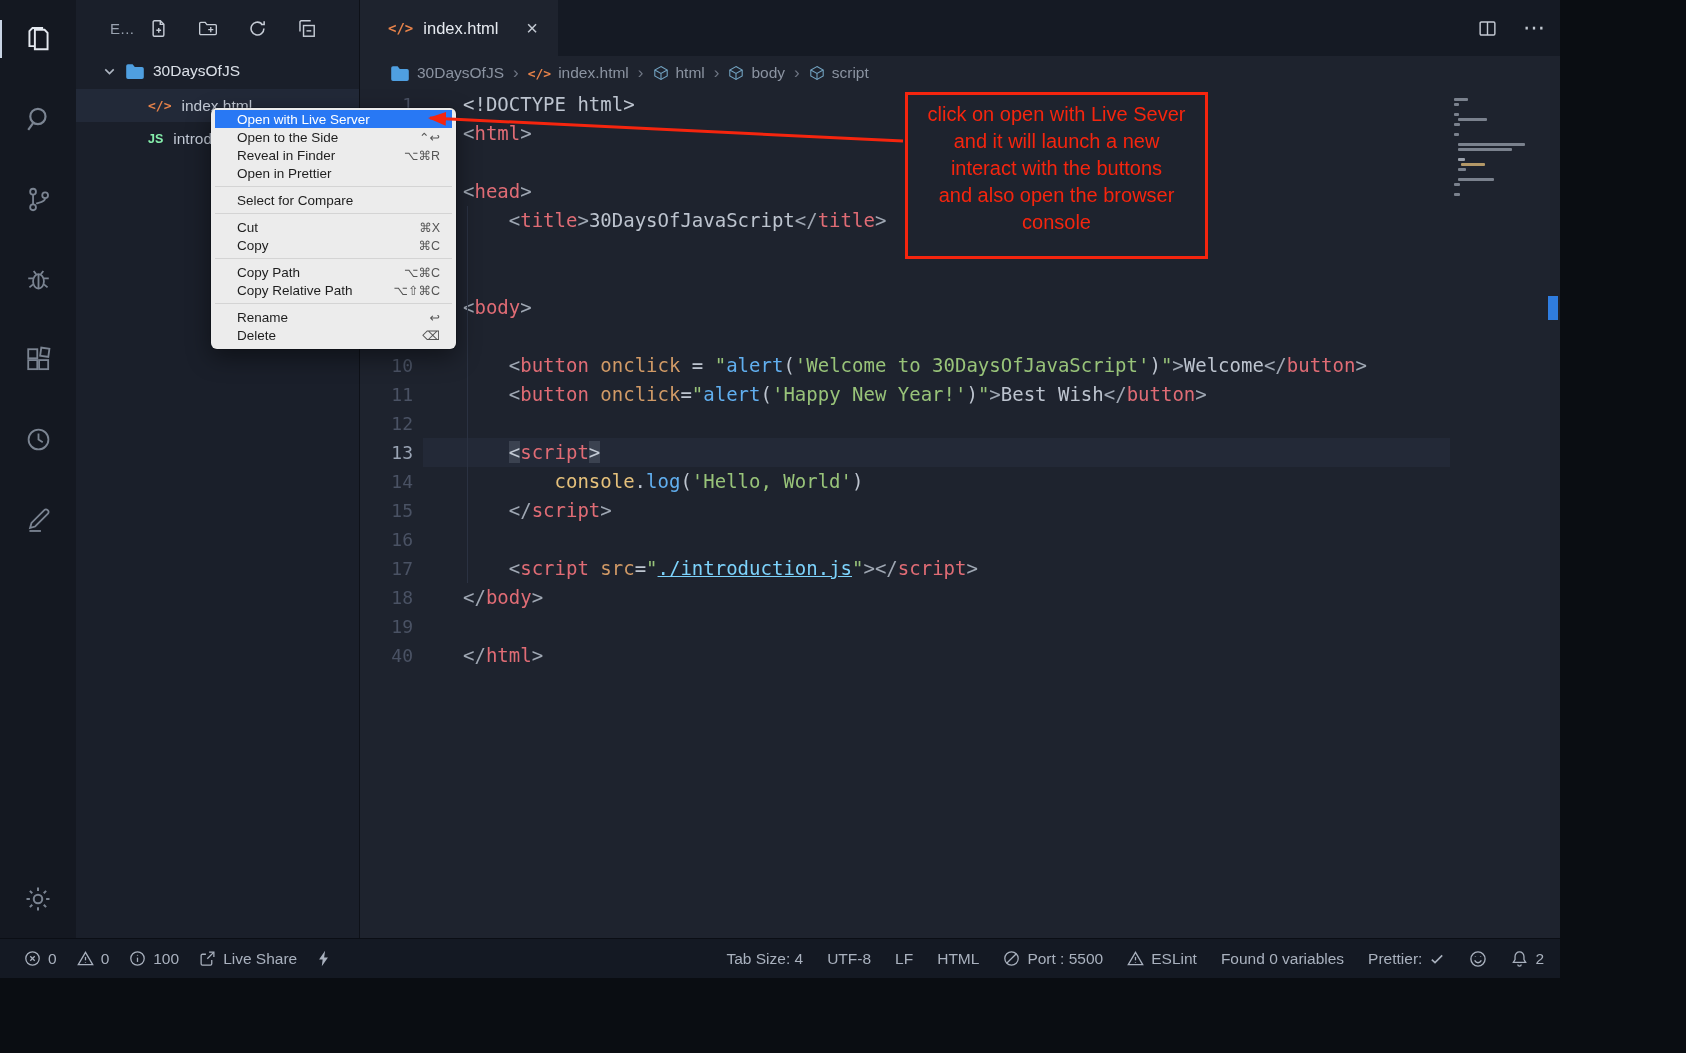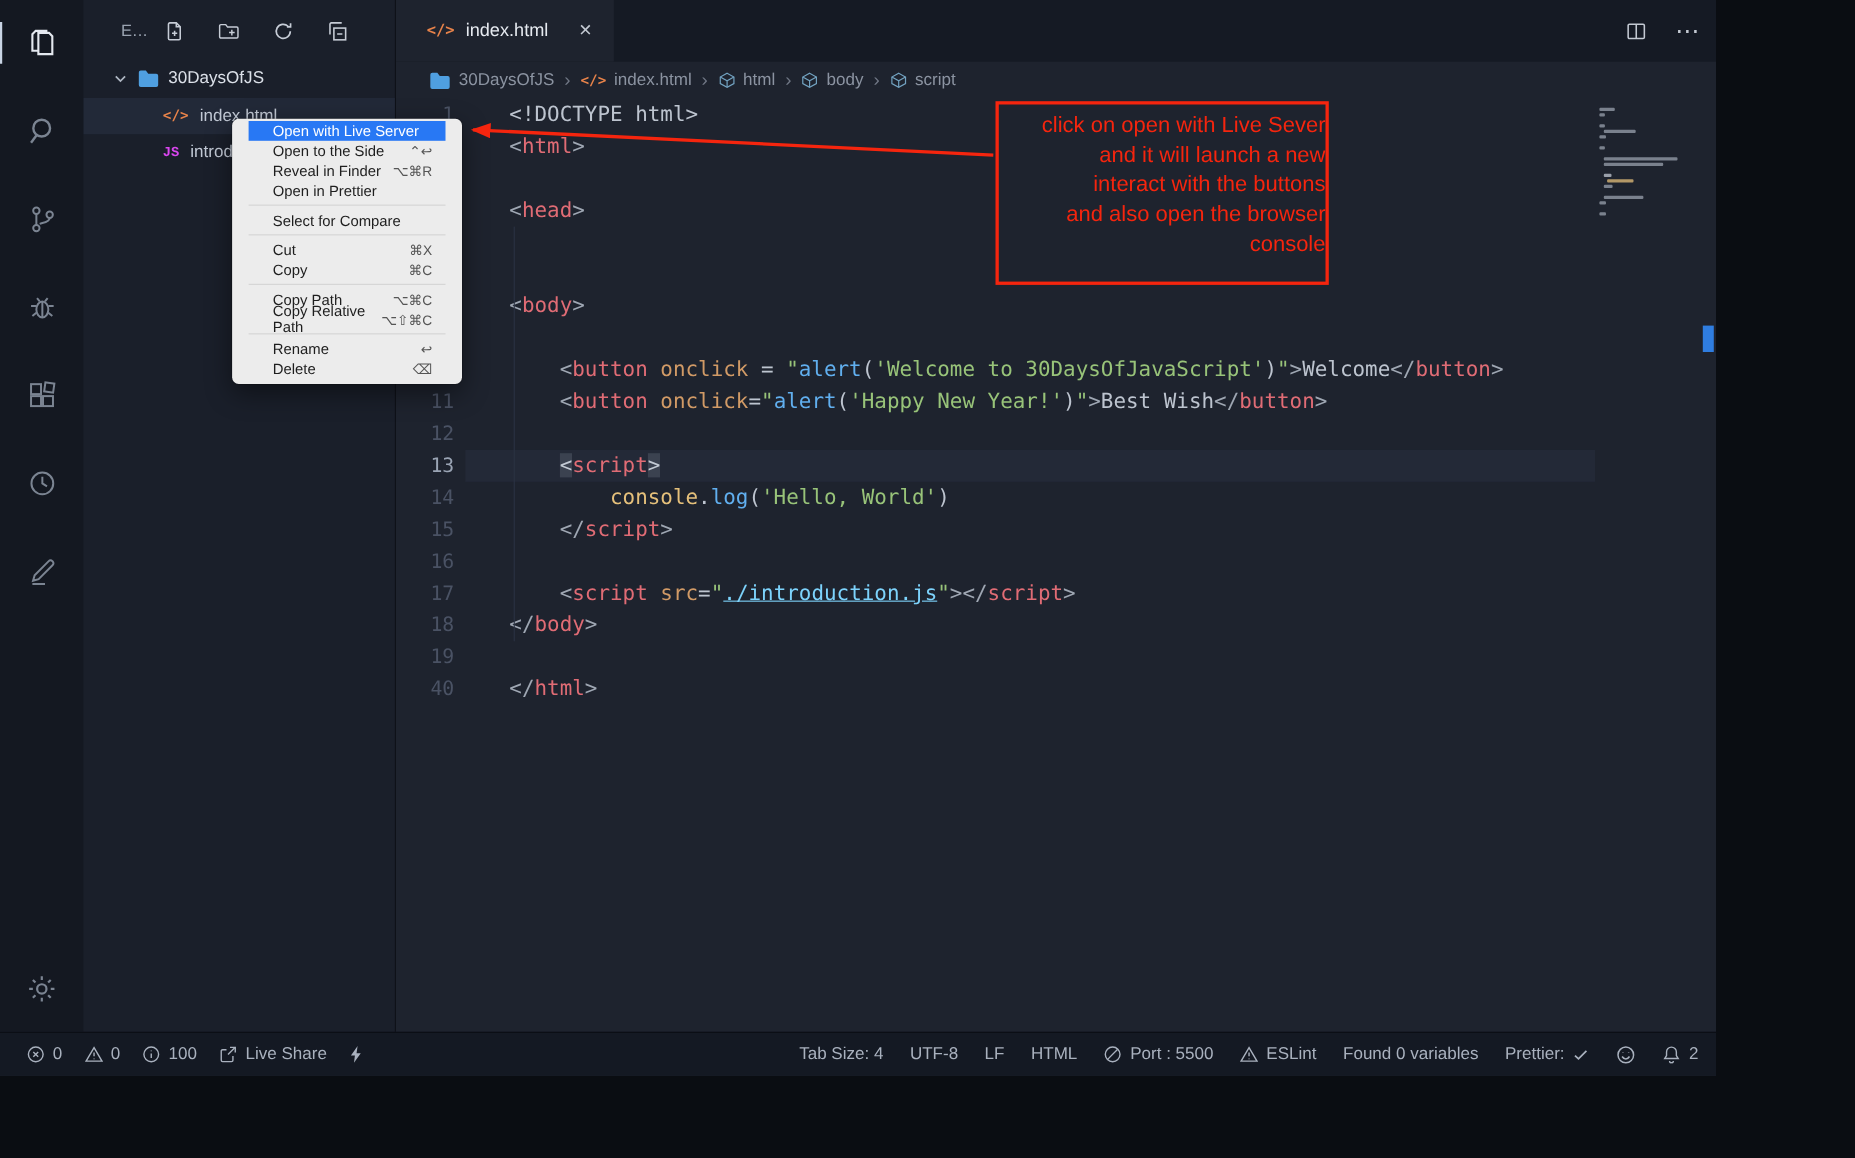--- a/index.html
+++ b/index.html
@@ -21,21 +21,21 @@
 .sb-title{font-size:15px;letter-spacing:.5px;margin-right:14px}
 .sb-actions{display:flex;gap:30px;align-items:center;color:#c6ccd6}
 .sb-act{cursor:pointer;display:flex}
 .folder-row{height:30px;display:flex;align-items:center;gap:8px;padding-left:26px;color:#dbe0e8;font-size:15.5px;font-weight:500;cursor:pointer}
 .folder-row .chev{color:#aeb6c2;display:flex}
 #file-list{margin-top:3px}
 .file-row{height:33px;display:flex;align-items:center;gap:10px;padding-left:72px;color:#c2c9d5;font-size:15.5px;cursor:pointer}
 .file-row.selected{background:#222938}
 .gly-html{color:#e8834a;font-family:"DejaVu Sans Mono",monospace;font-weight:bold;font-size:13px}
 .tab .gly-html{font-size:14px}
-.gly-js{color:#d946ef;font-family:Liberation Mono, monospace;font-weight:bold;font-size:12.5px}
+.gly-js{color:#86efac;font-family:Liberation Sans, sans-serif;font-weight:bold;font-size:12.5px}
 
 
 .main{position:absolute;left:360px;top:0;width:1200px;height:938px;background:#1e232e}
 .tab-bar{height:56px;background:#151a24;display:flex;position:relative}
 .tab{width:198px;background:#1e232e;display:flex;align-items:center;gap:10px;padding:0 14px 0 28px;color:#e6eaf0;font-size:16.5px;cursor:pointer}
 .tab .close{margin-left:auto;margin-right:6px;color:#c3c9d2;font-size:20px;line-height:1;cursor:pointer}
 .tab-actions{position:absolute;right:14px;top:0;height:100%;display:flex;align-items:center;gap:26px;color:#c3c9d2}
 .more{font-size:22px;letter-spacing:1px;cursor:pointer}
 .breadcrumbs{height:34px;display:flex;align-items:center;gap:7px;padding-left:30px;font-size:15.5px;color:#8b93a1;background:#1e232e}
 .bc-item{display:flex;align-items:center;gap:7px;cursor:pointer}
@@ -57,29 +57,29 @@
 .mm-gap{height:3px}
 .scroll-marker{position:absolute;right:2px;top:206px;width:10px;height:24px;background:#2f7de0}
 
 
 .status-bar{position:absolute;left:0;top:938px;width:1560px;height:40px;background:#141923;border-top:1px solid #0b0e15;display:flex;align-items:center;color:#a9b1be;font-size:15.5px}
 .sb-left{display:flex;align-items:center;gap:20px;padding-left:24px}
 .sb-right{display:flex;align-items:center;gap:24px;margin-left:auto;padding-right:16px}
 .st-item{display:flex;align-items:center;gap:7px;cursor:pointer;white-space:nowrap}
 
 
-.context-menu{position:absolute;left:211px;top:108px;width:209px;background:#ececec;border-radius:6px;box-shadow:0 8px 24px rgba(0,0,0,.45),0 0 0 1px rgba(0,0,0,.15);padding:2px 15px 5px;z-index:50;font-size:13.5px;color:#1e1e1e}
+.context-menu{position:absolute;left:211px;top:108px;width:245px;background:#ececec;border-radius:6px;box-shadow:0 8px 24px rgba(0,0,0,.45),0 0 0 1px rgba(0,0,0,.15);padding:2px 4px 5px;z-index:50;font-size:13.5px;color:#1e1e1e}
 .menu-item{display:flex;align-items:center;justify-content:space-between;height:18px;padding:0 12px 0 22px;cursor:pointer}
 .menu-item.selected{background:#2878f4;color:#fff;}
 .menu-key{color:#555;font-size:12.5px;white-space:nowrap}
 .menu-item.selected .menu-key{color:#fff}
 .menu-sep{height:1px;background:#d4d4d4;margin:4px 0}
 
 
-.ann-box{position:absolute;left:905px;top:92px;width:303px;height:167px;border:3px solid #f5250e;z-index:70;color:#f5250e;font-size:20px;line-height:27px;text-align:right;padding-top:6px;background:transparent}
+.ann-box{position:absolute;left:905px;top:92px;width:303px;height:167px;border:3px solid #f5250e;z-index:70;color:#f5250e;font-size:20px;line-height:27px;text-align:center;padding-top:6px;background:transparent}
 .arrow-svg{position:absolute;left:0;top:0;width:1686px;height:1053px;z-index:65;pointer-events:none}
 </style>
 </head>
 <body>
 
 <div class="window">
 
   <div class="activity-bar">
     <div id="ab-top">
         <div class="ab-item active">
@@ -302,20 +302,24 @@
             <span class="gutter">2</span>
             <span class="code-content"><span class="tk-p">&lt;</span><span class="tk-t">html</span><span class="tk-p">&gt;</span></span>
           </div>
           <div class="code-line">
             <span class="gutter">3</span>
             <span class="code-content"></span>
           </div>
           <div class="code-line">
             <span class="gutter">4</span>
             <span class="code-content"><span class="tk-p">&lt;</span><span class="tk-t">head</span><span class="tk-p">&gt;</span></span>
+          </div>
+          <div class="code-line">
+            <span class="gutter">5</span>
+            <span class="code-content"><span class="tk-w">    </span><span class="tk-p">&lt;</span><span class="tk-t">title</span><span class="tk-p">&gt;</span><span class="tk-w">30DaysOfJavaScript</span><span class="tk-p">&lt;/</span><span class="tk-t">title</span><span class="tk-p">&gt;</span></span>
           </div>
           <div class="code-line">
             <span class="gutter">6</span>
           </div>
           <div class="code-line">
             <span class="gutter">7</span>
             <span class="code-content"></span>
           </div>
           <div class="code-line">
             <span class="gutter">8</span>

